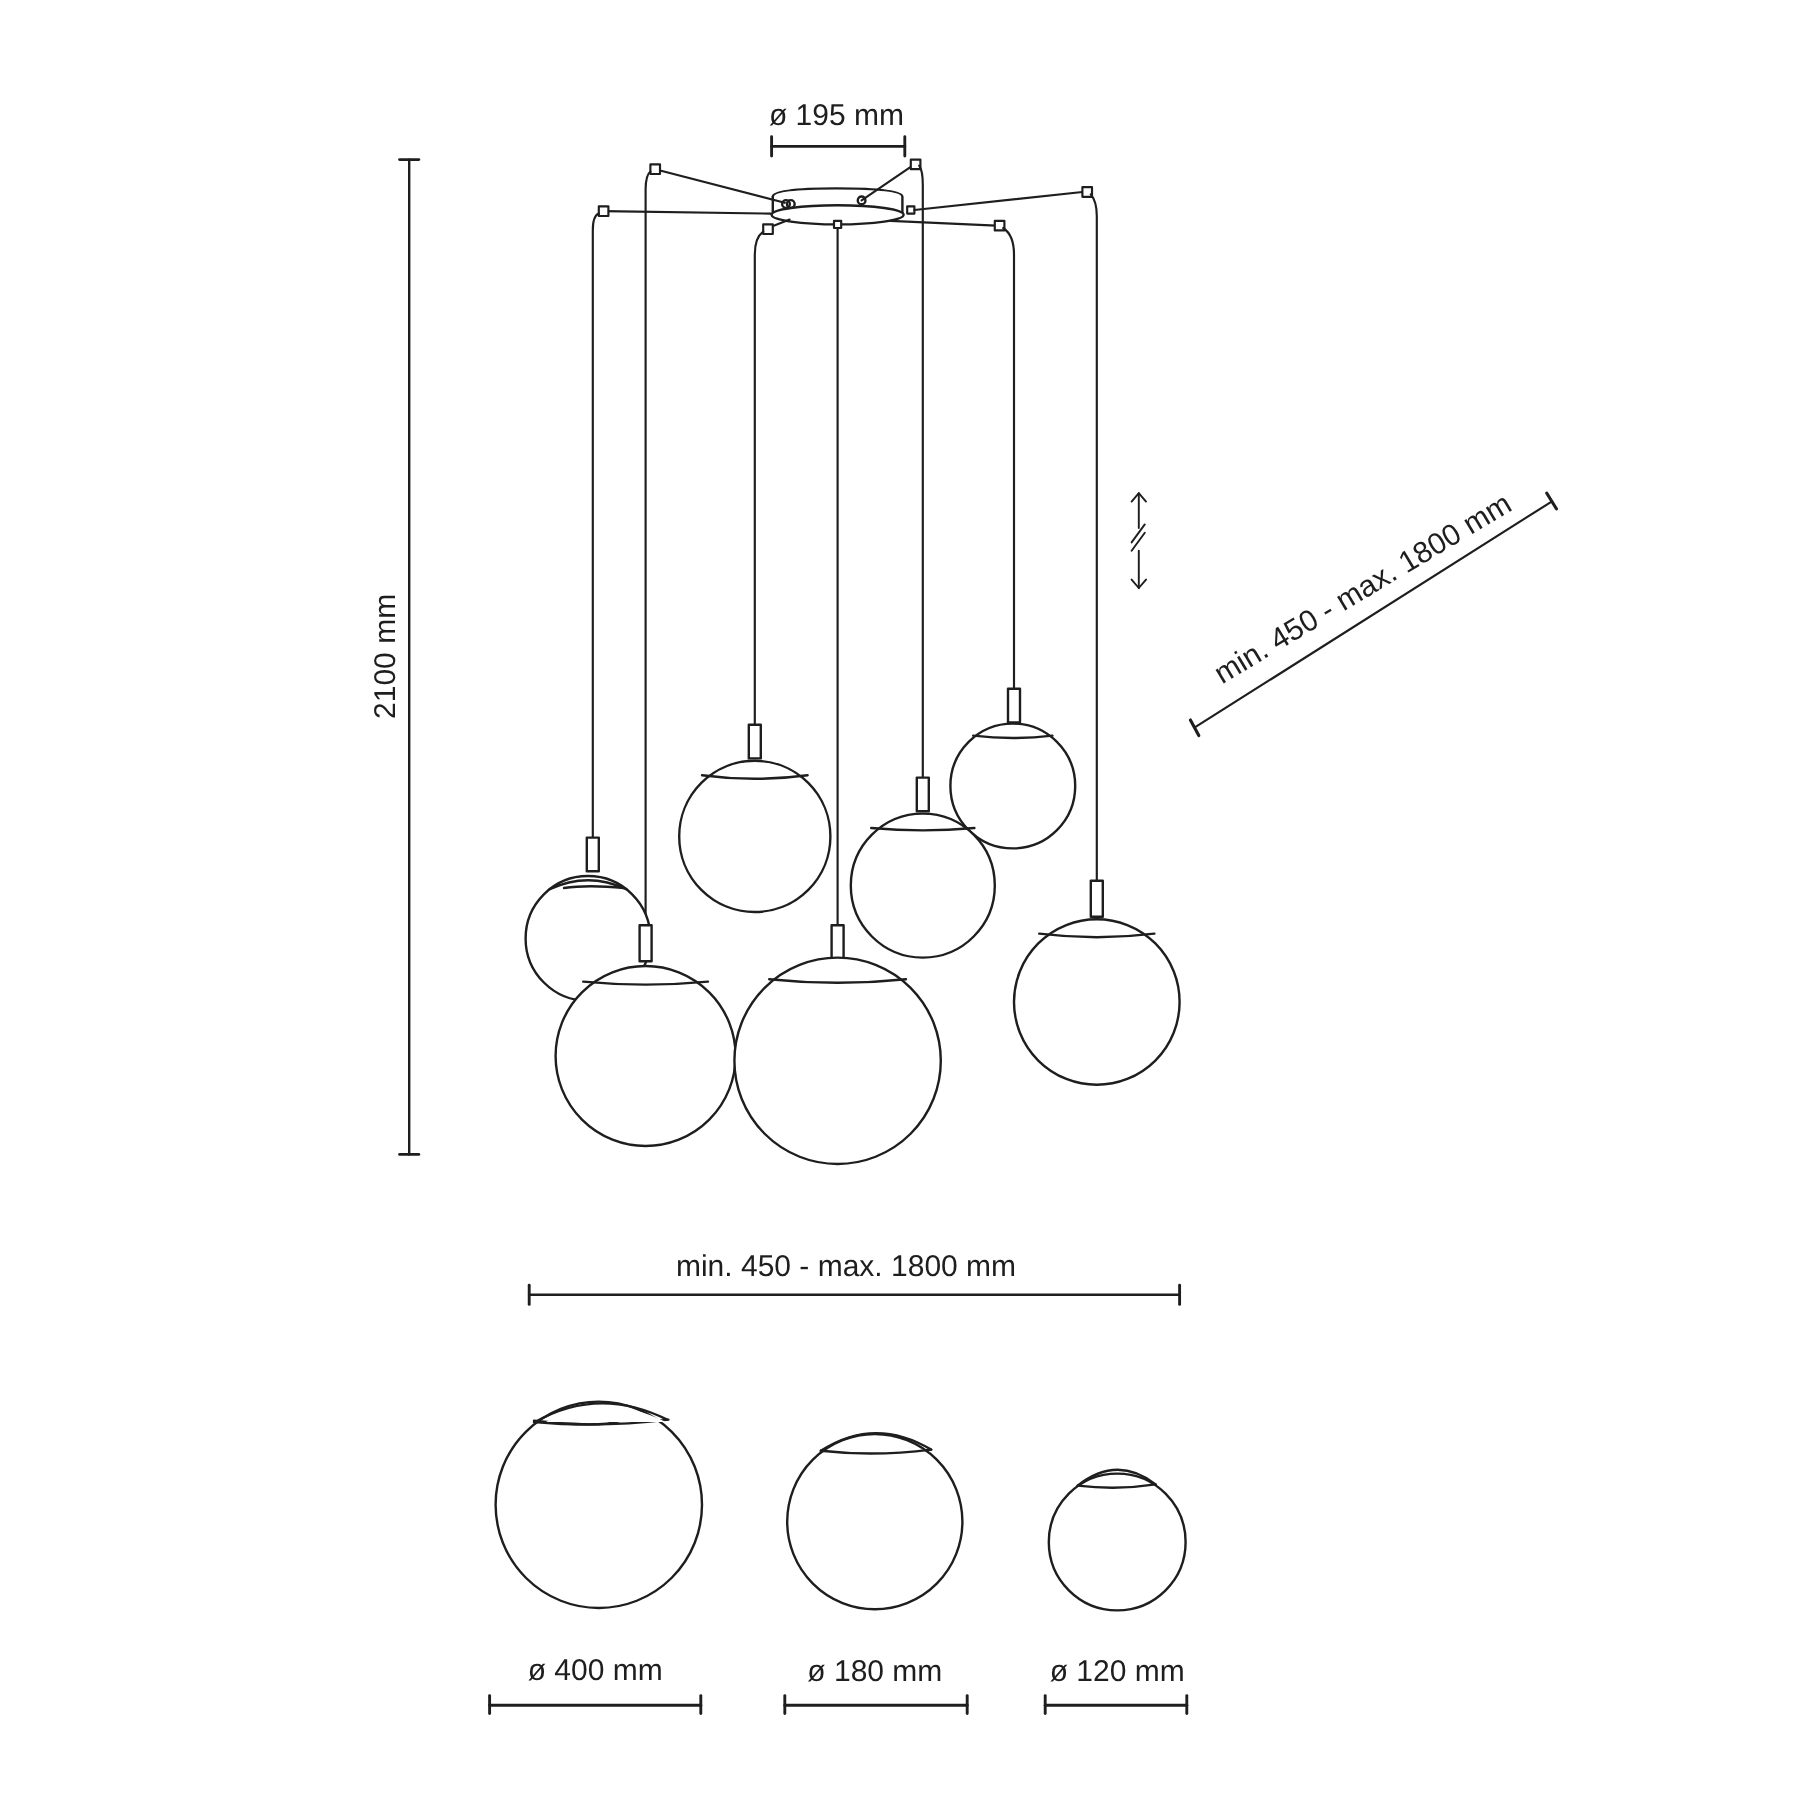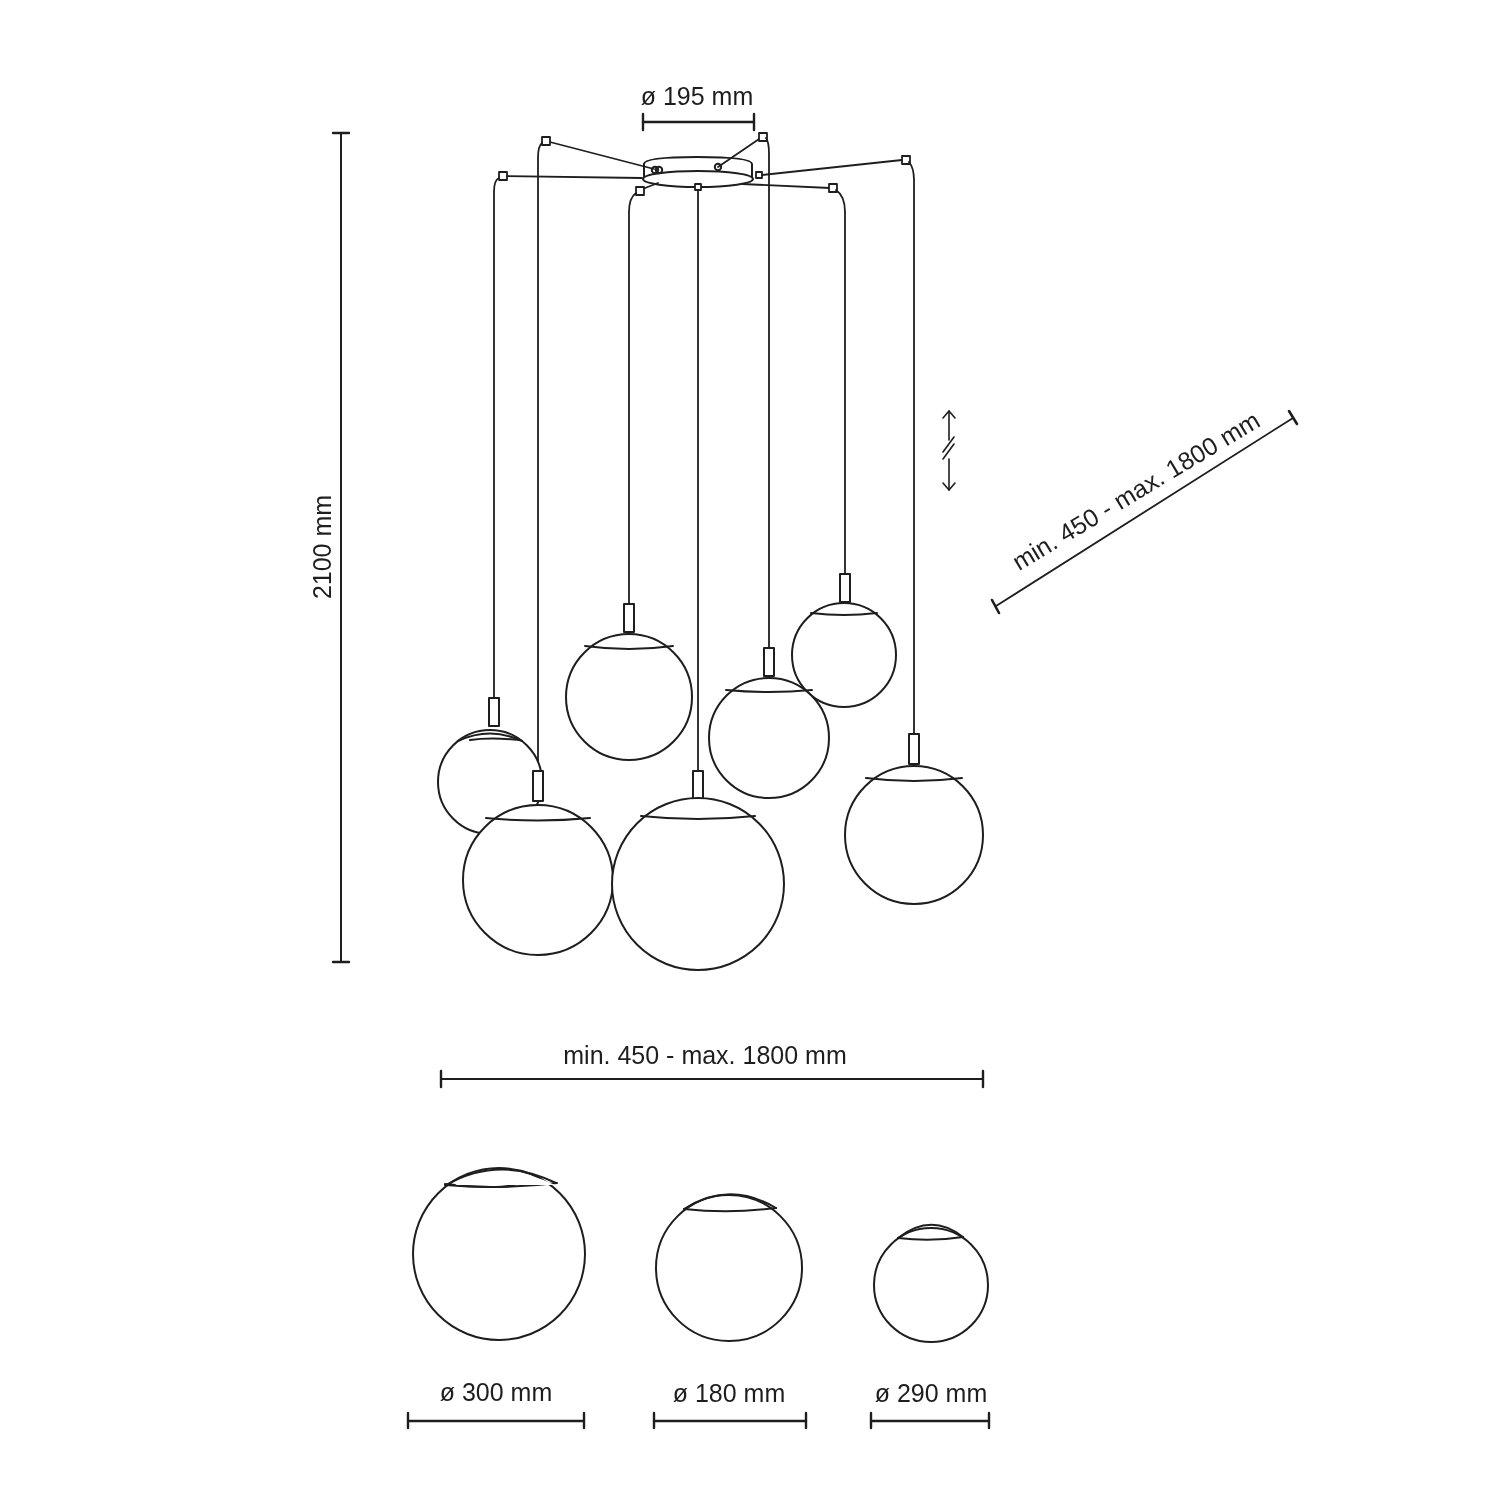--- a/index.html
+++ b/index.html
@@ -190,18 +190,18 @@
 
   
   <div class="lbl lbl-std center" style="left:697px; top:84px;">ø 195 mm</div>
 
   <div class="lbl" id="lbl-height">2100 mm</div>
 
   <div class="lbl" id="lbl-diag">min. 450 - max. 1800 mm</div>
 
   <div class="lbl lbl-std center" style="left:705px; top:1043px;">min. 450 - max. 1800 mm</div>
 
-  <div class="lbl lbl-std center" style="left:496px; top:1380px;">ø 300 mm</div>
+  <div class="lbl lbl-std center" style="left:496px; top:1380px;">ø 400 mm</div>
 
   <div class="lbl lbl-std center" style="left:729px; top:1381px;">ø 180 mm</div>
 
-  <div class="lbl lbl-std center" style="left:931px; top:1381px;">ø 290 mm</div>
+  <div class="lbl lbl-std center" style="left:931px; top:1381px;">ø 120 mm</div>
 </div>
 
 </body></html>

